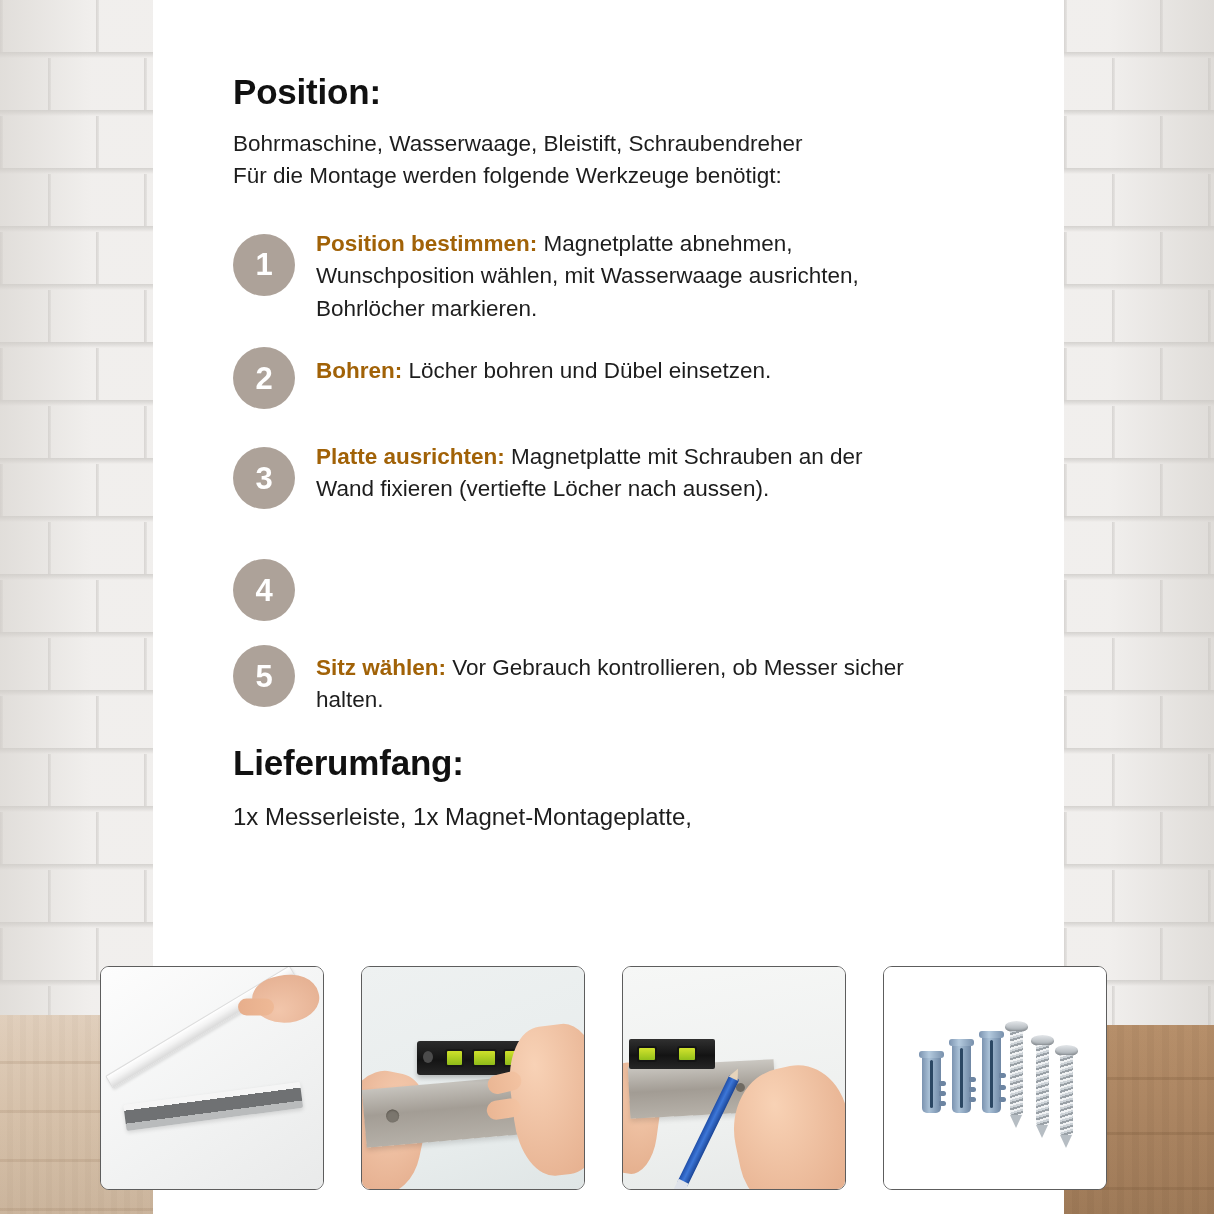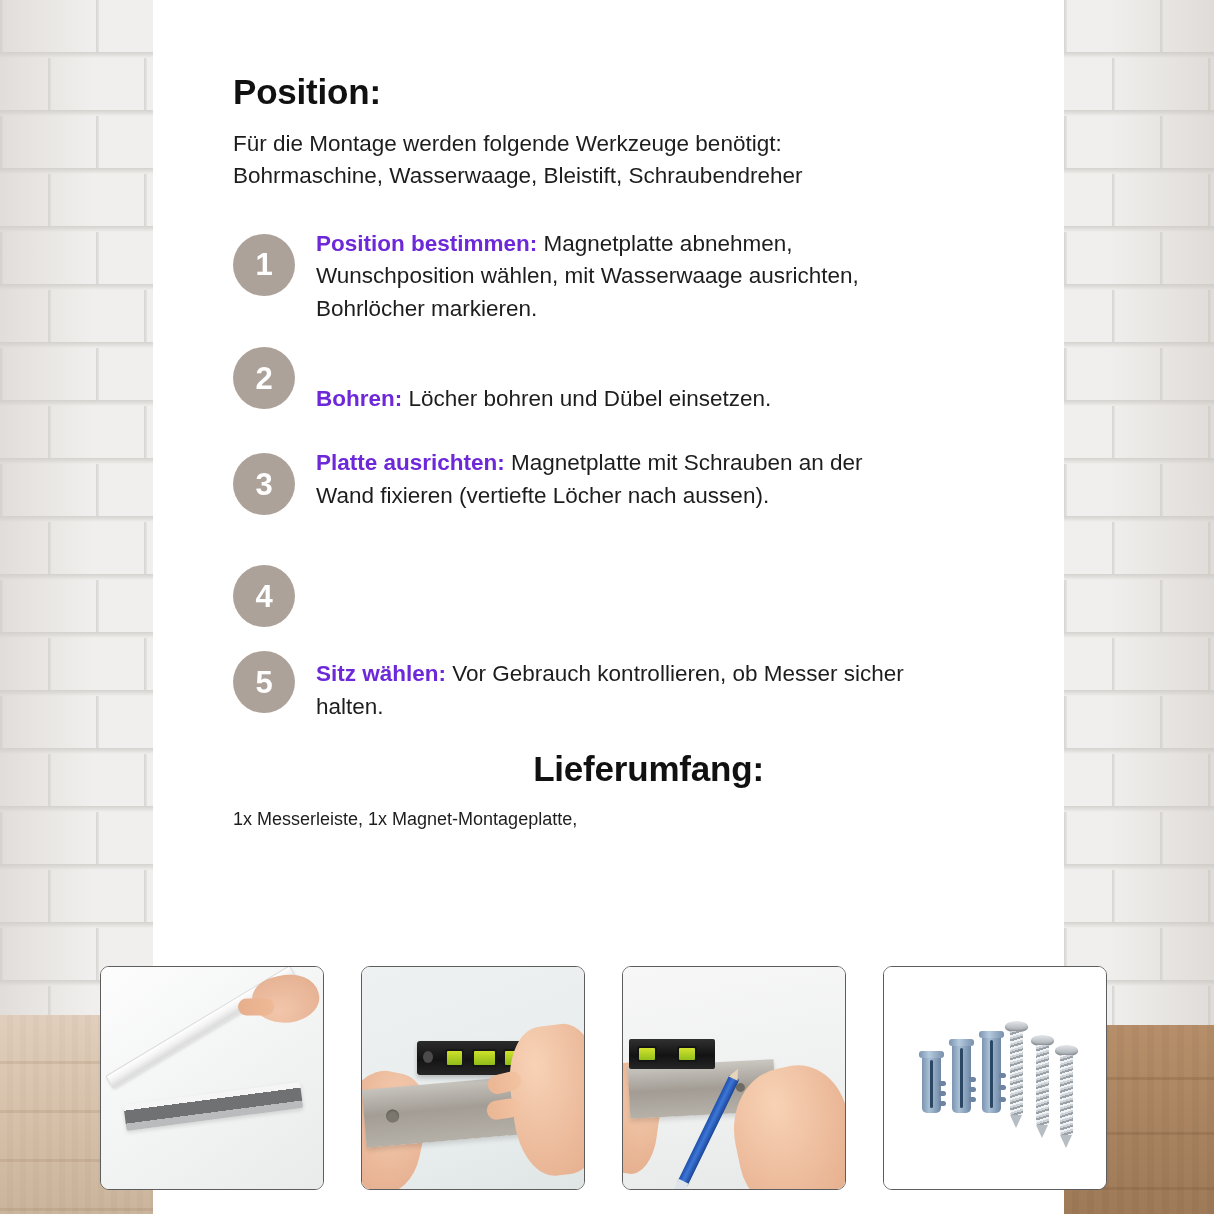--- a/index.html
+++ b/index.html
@@ -106,36 +106,36 @@
     background:#ada299;
     color:#ffffff; font-size:31px; font-weight:bold;
     display:flex; align-items:center; justify-content:center;
     line-height:1;
   }
   .step-text {
     margin-left:21px; padding-top:6px;
     font-size:22.5px; line-height:1.44; color:#1d1d1d;
     max-width:610px;
   }
-  .step-text b { font-weight:bold; color:#6d28d9; }
+  .step-text b { font-weight:bold; color:#a16207; }
 
   .step.s1 .circle { margin-top:12px; }
   .step.s2 .circle { margin-top:-4px; }
-  .step.s2 .step-text { padding-top:4px;margin-top:28px; }
+  .step.s2 .step-text { padding-top:4px; }
   .step.s3 .circle { margin-top:12px; }
   .step.s4 .circle { margin-top:24px; }
   .step.s5 .circle { margin-top:-2px; }
   .step.s5 .step-text { padding-top:5px; }
 
   h2.heading2 {
     font-size:35px; font-weight:bold; color:#111;
-    margin-top:22px; margin-bottom:17px; letter-spacing:-0.2px;text-align:center;
+    margin-top:22px; margin-bottom:17px; letter-spacing:-0.2px;
   }
   .supply {
-    font-size:18px; color:#1d1d1d; line-height:1.45;
+    font-size:24px; color:#1d1d1d; line-height:1.45;
   }
 
   
   #photos {
     position:absolute; left:-53px; top:966px;
     width:1030px; height:224px;
     display:flex; gap:37px;
   }
   .photo {
     width:224px; height:224px;
@@ -388,22 +388,22 @@
   <div class="floor floor-left"></div>
   <div class="floor floor-right"></div>
 </div>
 
 <div id="card">
   <div class="content">
 
     <h1 class="heading">Position:</h1>
 
     <div class="intro">
+      <div>Bohrmaschine, Wasserwaage, Bleistift, Schraubendreher</div>
       <div>Für die Montage werden folgende Werkzeuge benötigt:</div>
-      <div>Bohrmaschine, Wasserwaage, Bleistift, Schraubendreher</div>
     </div>
 
     <div class="steps">
 
       <div class="step s1">
         <div class="circle">1</div>
         <div class="step-text"><b>Position bestimmen:</b><span> Magnetplatte abnehmen, Wunschposition wählen, mit Wasserwaage ausrichten, Bohrlöcher markieren.</span></div>
       </div>
 
       <div class="step s2">

